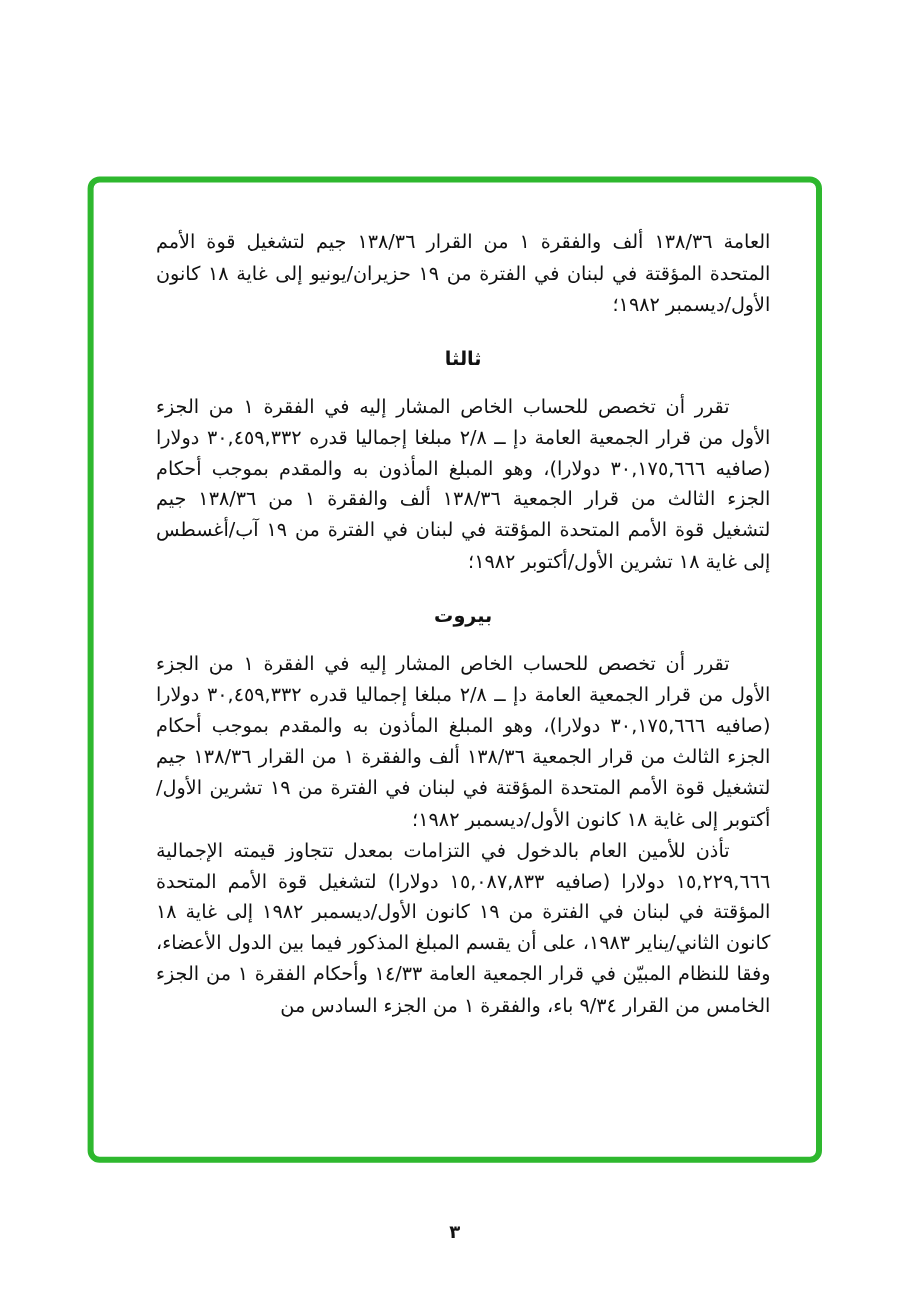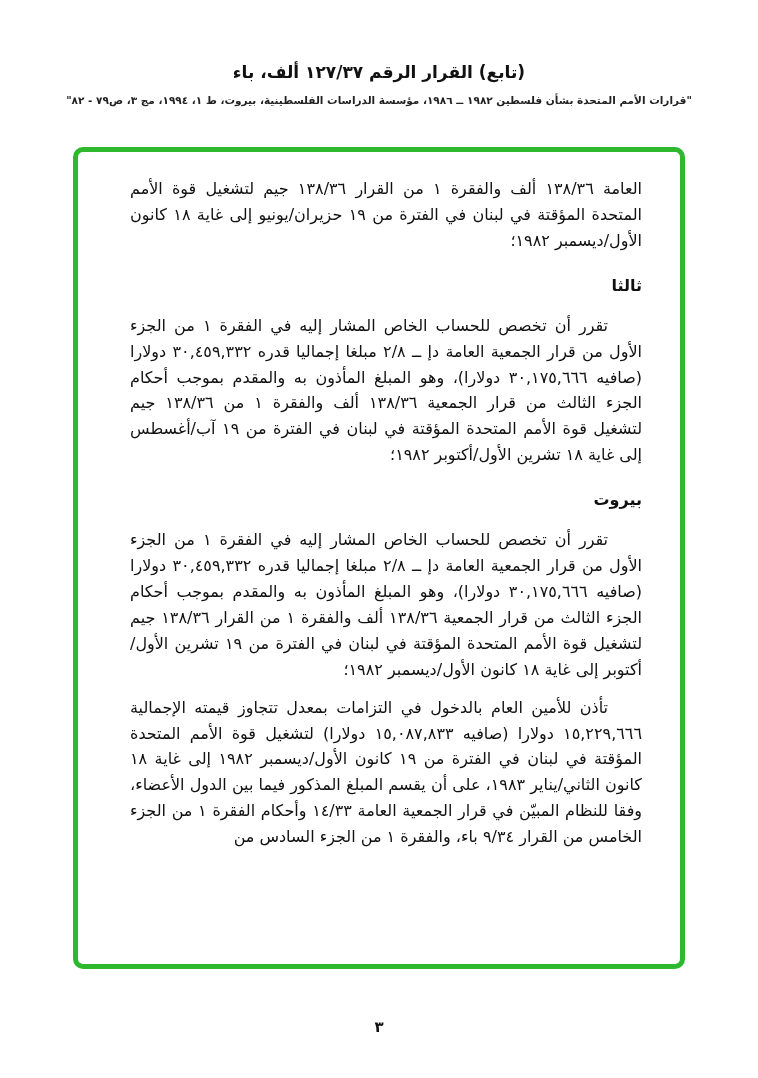--- a/index.html
+++ b/index.html
@@ -39,57 +39,53 @@
   }
   .green-box {
     position: absolute;
     top: 147px;
     right: 73px;
     width: 612px;
     height: 822px;
     box-sizing: border-box;
     border: 5px solid #2eb82e;
     border-radius: 10px;
-    padding: 24px 38px 18px 52px;
+    padding: 37px 38px 18px 52px;
     overflow: hidden;
   }
   .para {
     font-size: 16px;
     line-height: 1.62;
     text-align: justify;
     margin: 0;
   }
   .para.indent {
     text-indent: 34px;
-    margin-top: 12px;
   }
   .section-heading {
+    text-align: center;
     font-weight: bold;
     font-size: 16px;
     margin: 22px 0 18px 0;
   }
   .page-number {
     position: absolute;
     bottom: 42px;
     left: 0;
     right: 0;
     text-align: center;
     font-size: 15px;
     font-weight: bold;
   }
 </style>
 </head>
 <body>
 
 <div class="page">
 
-  <div class="doc-header">
-    <div class="doc-title">(تابع) القرار الرقم ١٢٧/٣٧ ألف، باء</div>
-    <div class="doc-source">"قرارات الأمم المتحدة بشأن فلسطين ١٩٨٢ ــ ١٩٨٦، مؤسسة الدراسات الفلسطينية، بيروت، ط ١، ١٩٩٤، مج ٣، ص٧٩ - ٨٢"</div>
-  </div>
 
   <div class="green-box">
 
     <p class="para">العامة ١٣٨/٣٦ ألف والفقرة ١ من القرار ١٣٨/٣٦ جيم لتشغيل قوة الأمم المتحدة المؤقتة في لبنان في الفترة من ١٩ حزيران/يونيو إلى غاية ١٨ كانون الأول/ديسمبر ١٩٨٢؛</p>
 
     <div>
       <div class="section-heading">ثالثا</div>
       <p class="para indent">تقرر أن تخصص للحساب الخاص المشار إليه في الفقرة ١ من الجزء الأول من قرار الجمعية العامة دإ ــ ٢/٨ مبلغا إجماليا قدره ٣٠,٤٥٩,٣٣٢ دولارا (صافيه ٣٠,١٧٥,٦٦٦ دولارا)، وهو المبلغ المأذون به والمقدم بموجب أحكام الجزء الثالث من قرار الجمعية ١٣٨/٣٦ ألف والفقرة ١ من ١٣٨/٣٦ جيم لتشغيل قوة الأمم المتحدة المؤقتة في لبنان في الفترة من ١٩ آب/أغسطس إلى غاية ١٨ تشرين الأول/أكتوبر ١٩٨٢؛</p>
     </div>
 

